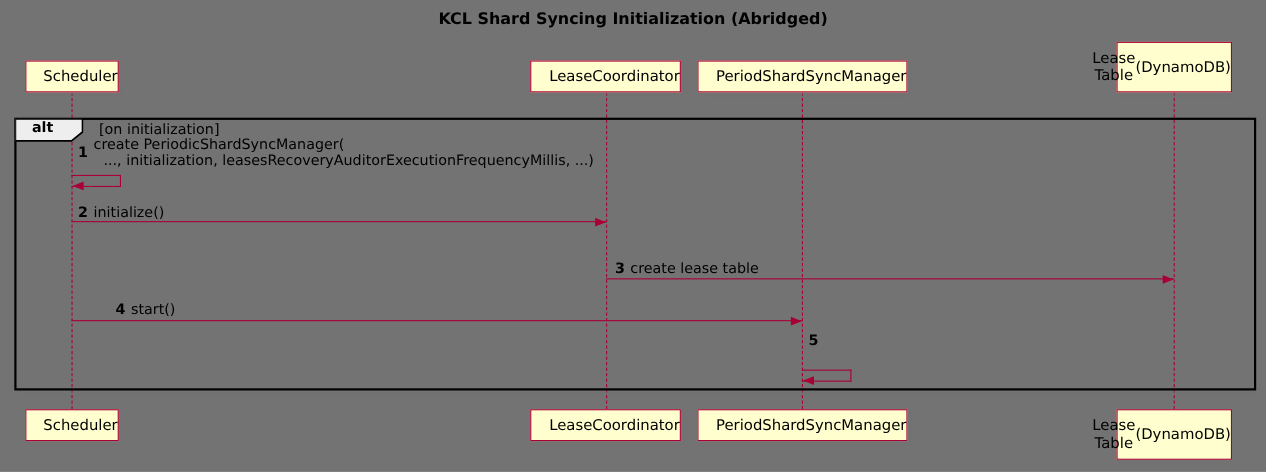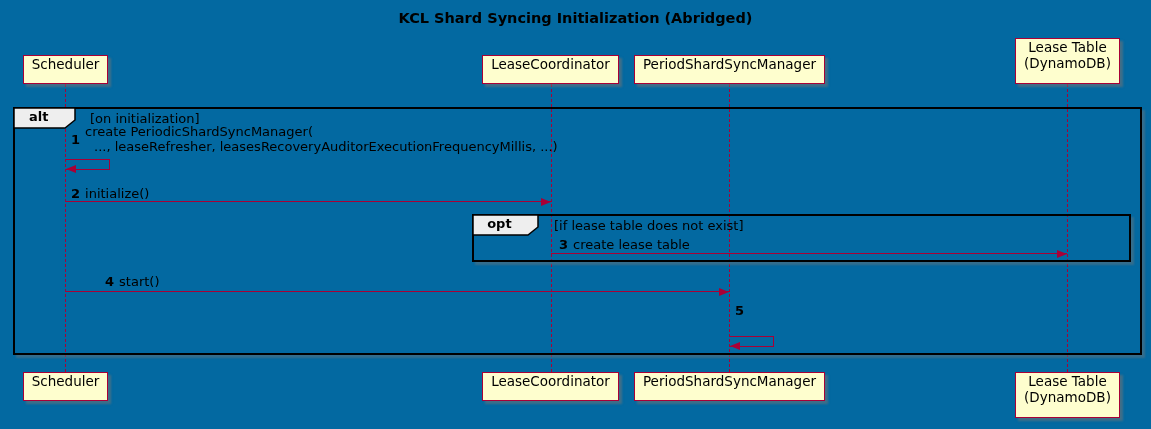--- a/index.html
+++ b/index.html
@@ -1,29 +1,29 @@
 <!DOCTYPE html>
 <html><head>
 <meta charset="utf-8">
 <style>
   * { margin:0; padding:0; box-sizing:border-box; }
   html,body { background:#ffffff; }
   body { font-family:"DejaVu Sans", sans-serif; color:#000; }
   #diagram {
-    position:relative; width:1151px; height:429px; background:#0369a1;
+    position:relative; width:1151px; height:429px; background:#737373;
     overflow:hidden; font-size:13px;
   }
   .title {
     position:absolute; left:0; top:10px; width:100%;
     text-align:center; font-weight:bold; font-size:14.5px;
   }
   .participant {
     position:absolute; background:#FEFECE; border:1.5px solid #A80036;
     box-shadow:3px 3px 2px rgba(115,115,115,0.55);
-    display:flex; flex-direction:column; align-items:center; justify-content:flex-start;
+    display:flex; flex-direction:row; align-items:center; justify-content:flex-end;
     text-align:center; line-height:16px; font-size:13.5px;
   }
   .lifeline {
     position:absolute; width:0; border-left:1px dashed #A80036; top:84px; height:288px;
   }
   .frame {
     position:absolute; border:2px solid #000;
     box-shadow:3px 3px 2px rgba(115,115,115,0.45);
   }
   .frame-tab { position:absolute; left:-1px; top:-1px; }
@@ -85,35 +85,26 @@
   <div class="frame" style="left:13px; top:107px; width:1129px; height:248px;">
     <div class="frame-tab" style="width:62px; height:21px;">
       <svg width="62" height="21" viewBox="0 0 62 21">
         <polygon points="0,0 61,0 61,12 51,20 0,20" fill="#EEEEEE" stroke="#000000" stroke-width="1.5"></polygon>
       </svg>
       <span class="tab-label">alt</span>
     </div>
     <div class="guard" style="left:75px; top:2px;">[on initialization]</div>
   </div>
 
-  <div class="frame" style="left:472px; top:214px; width:659px; height:48px;">
-    <div class="frame-tab" style="width:66px; height:21px;">
-      <svg width="66" height="21" viewBox="0 0 66 21">
-        <polygon points="0,0 65,0 65,12 55,20 0,20" fill="#EEEEEE" stroke="#000000" stroke-width="1.5"></polygon>
-      </svg>
-      <span class="tab-label">opt</span>
-    </div>
-    <div class="guard" style="left:80px; top:2px;">[if lease table does not exist]</div>
-  </div>
 
   <div class="msg-multi" style="left:71px; top:124px;">
     <span class="num">1</span>
     <div class="lines">
       <div class="line1">create PeriodicShardSyncManager(</div>
-      <div class="line2">..., leaseRefresher, leasesRecoveryAuditorExecutionFrequencyMillis, ...)</div>
+      <div class="line2">..., initialization, leasesRecoveryAuditorExecutionFrequencyMillis, ...)</div>
     </div>
   </div>
   <div class="self-loop" style="left:65px; top:159px;"></div>
   <div class="arrowhead-left" style="left:66px; top:165px;"></div>
 
   <div class="msg" style="left:71px; top:186px;">
     <span class="num">2</span><span>initialize()</span>
   </div>
   <div class="arrow-line" style="left:65px; top:201px; width:486px;"></div>
   <div class="arrowhead-right" style="left:541px; top:197.5px;"></div>

